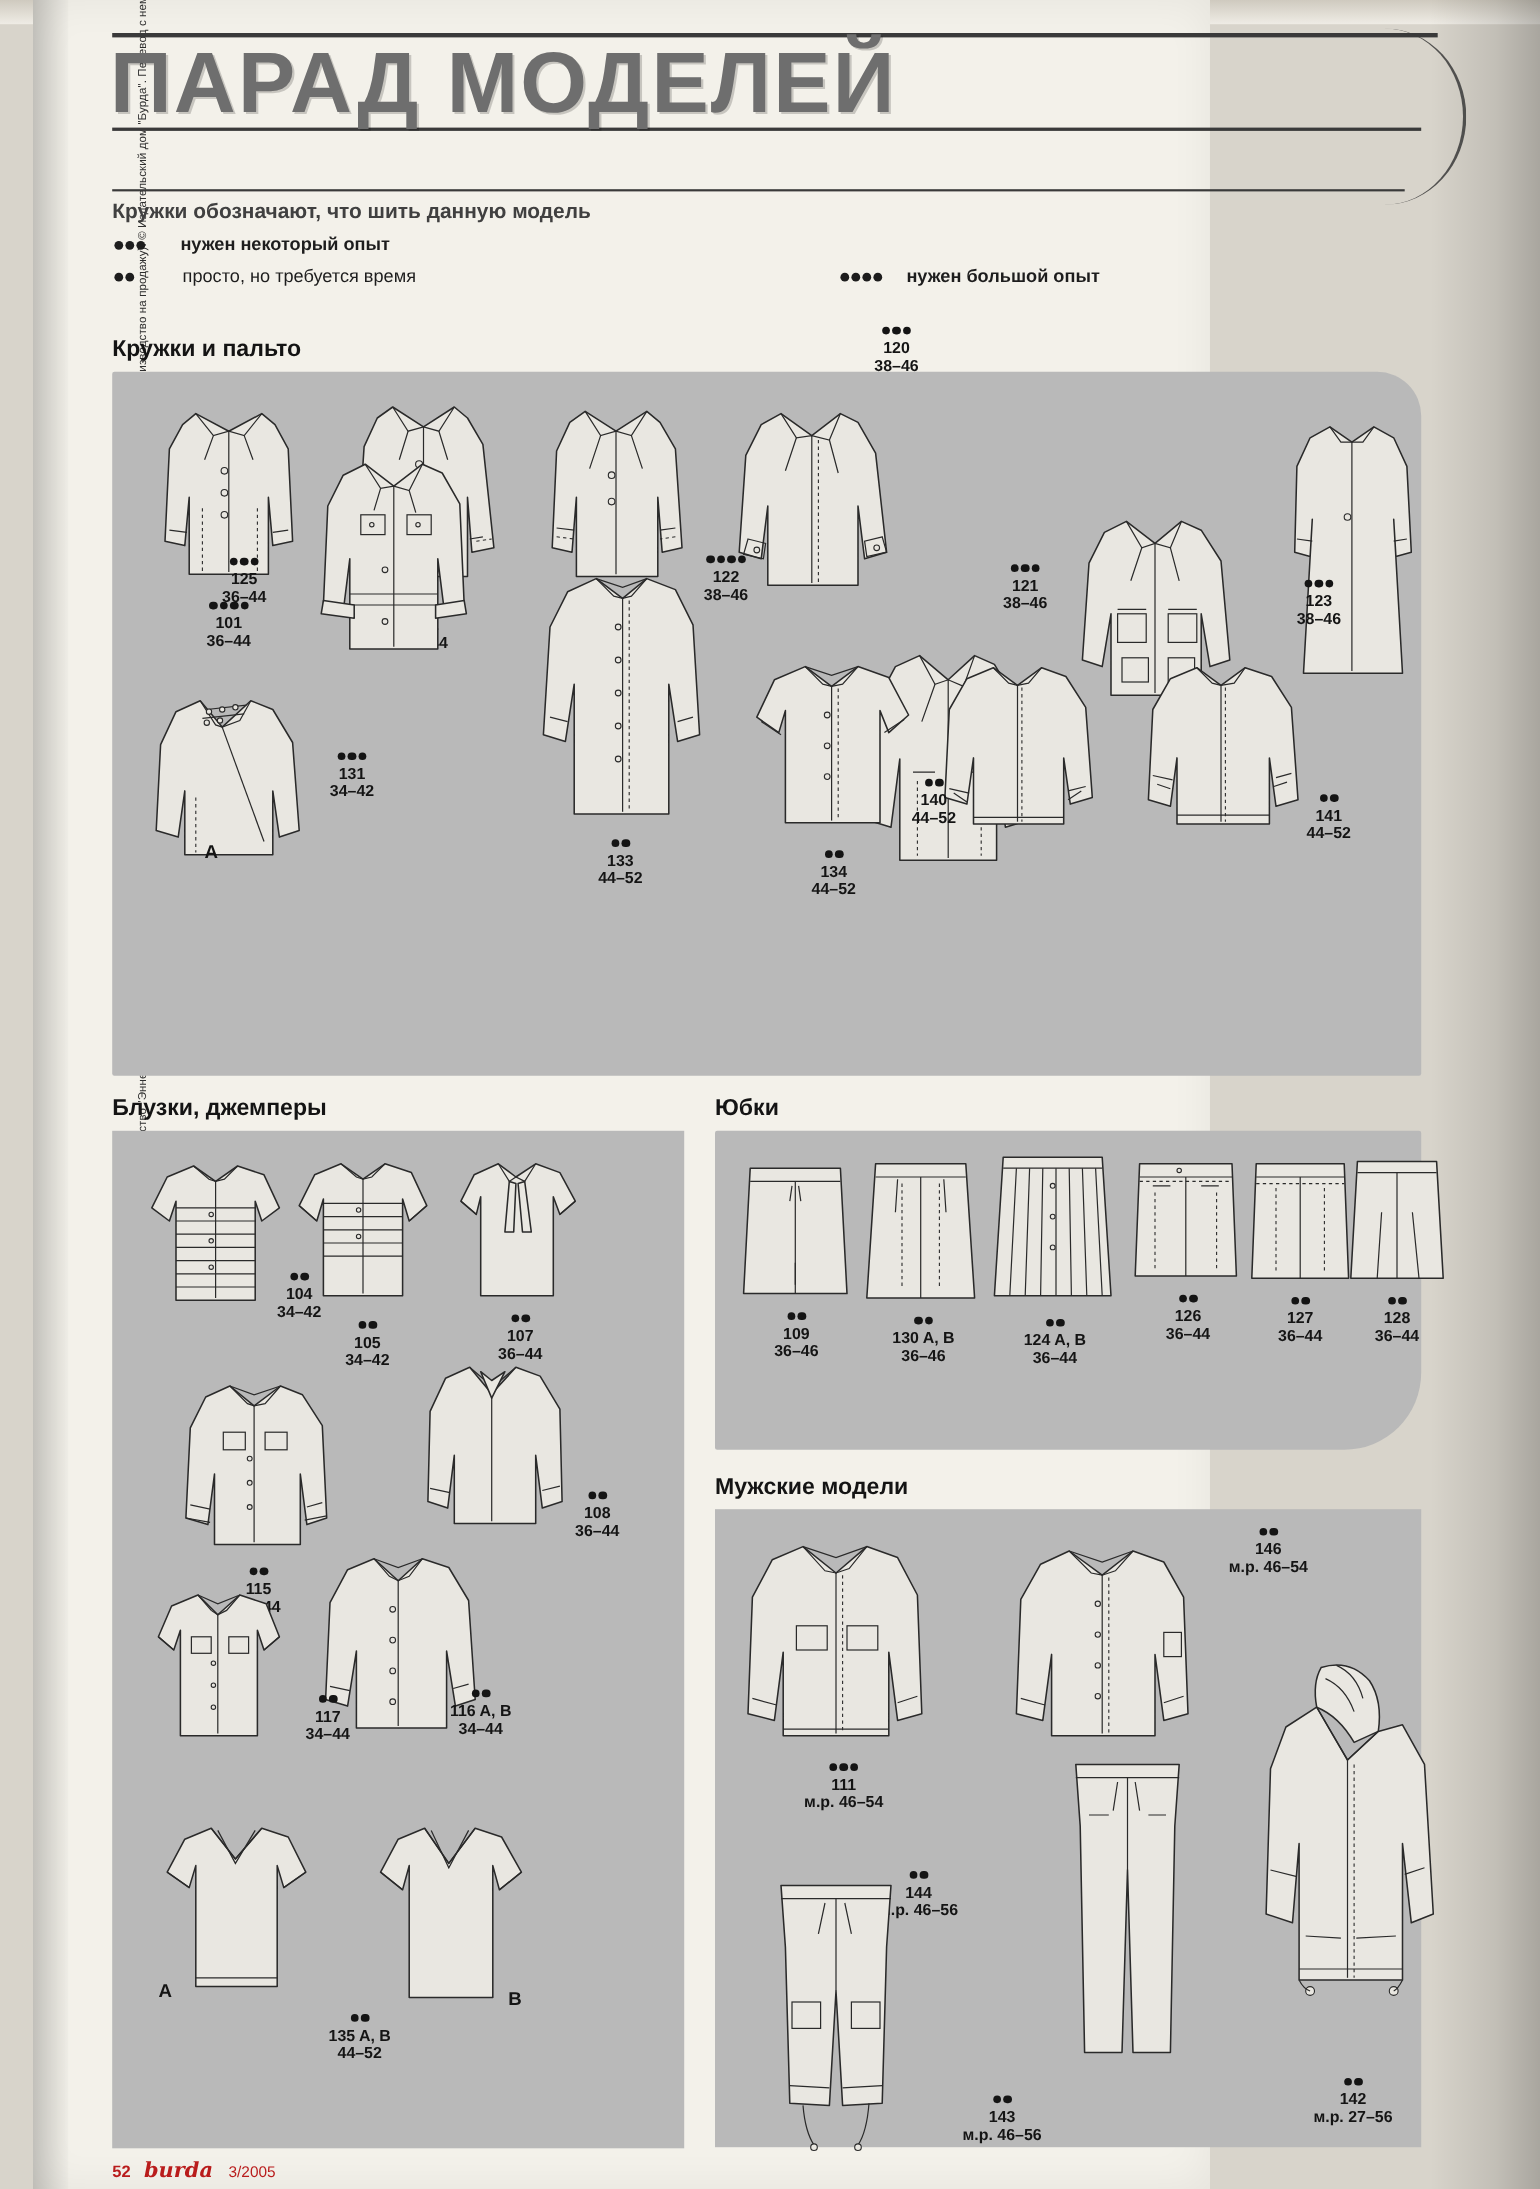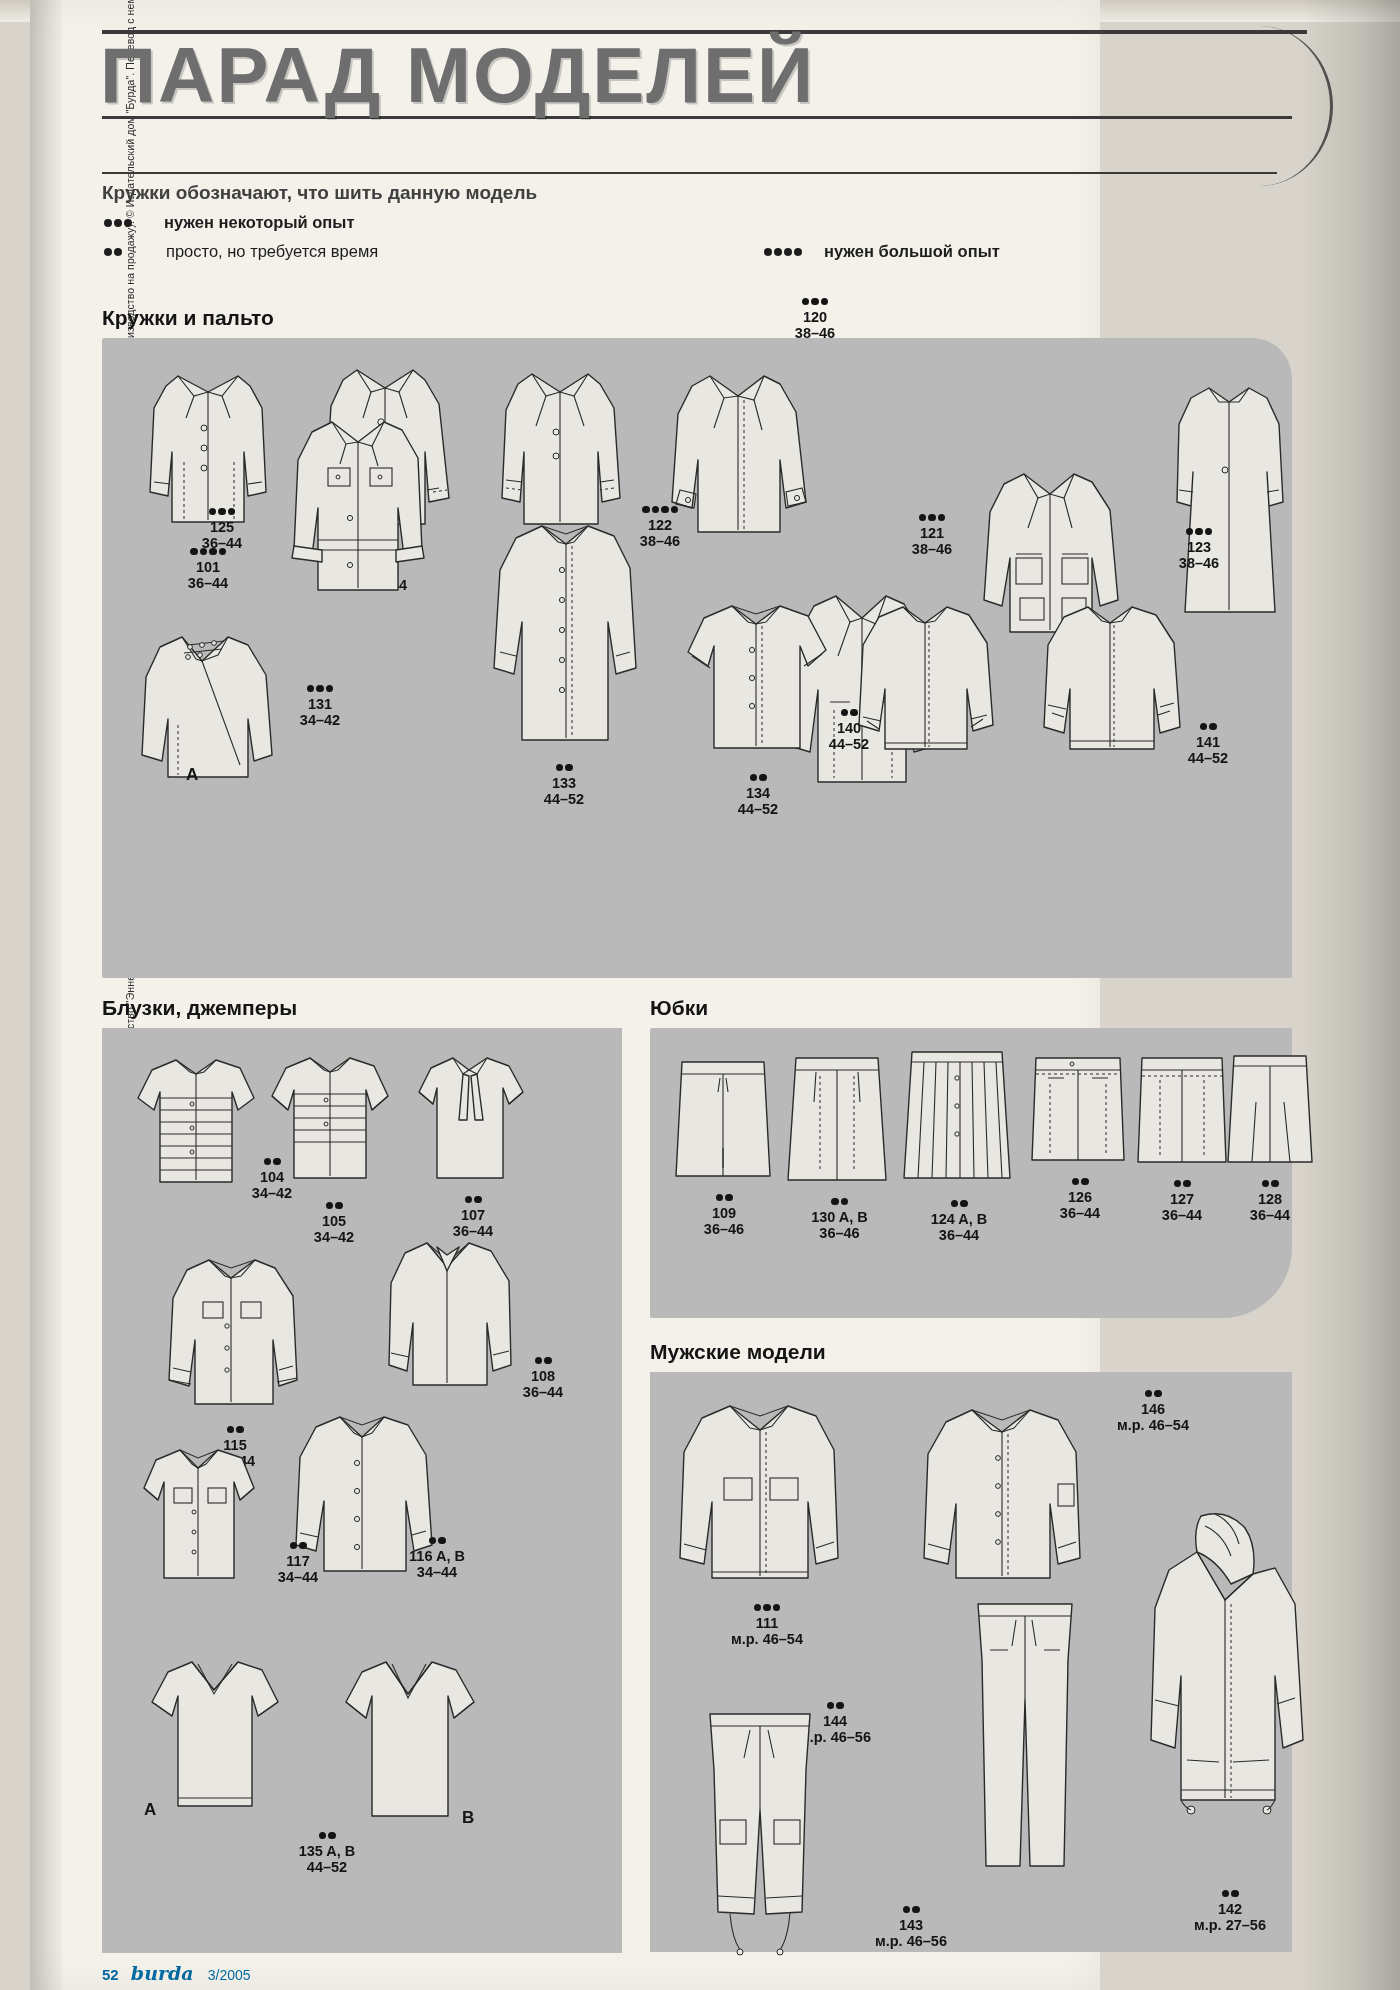--- a/index.html
+++ b/index.html
@@ -94,21 +94,21 @@
   .d{display:inline-block;width:7.5px;height:7.5px;border-radius:50%;background:#141414;margin:0 1px;}
   svg{display:block;overflow:visible;}
   .g{fill:#e9e7e1;stroke:#2a2a2a;stroke-width:1.4;stroke-linejoin:round;}
   .gl{fill:none;stroke:#2a2a2a;stroke-width:1.1;}
   .gd{fill:none;stroke:#2a2a2a;stroke-width:1;stroke-dasharray:3 3;}
   .bt{fill:#e9e7e1;stroke:#2a2a2a;stroke-width:1;}
   .ab{
     position:absolute;font-size:17px;font-weight:bold;color:#141414;
   }
   .footer{
-    position:absolute;left:72px;bottom:6px;font-size:15px;color:#0369a1;
+    position:absolute;left:72px;bottom:6px;font-size:15px;color:#b91c1c;
     font-weight:bold;
   }
   .footer .burda{
     font-family:"DejaVu Serif", serif;font-style:italic;font-size:19px;margin-left:8px;
   }
   .footer .iss{font-weight:normal;margin-left:10px;font-size:14px;}
   .topnoise{
     position:absolute;left:0;top:0;width:1400px;height:22px;
     background:linear-gradient(to bottom,#cfcabf,#efece5);
   }

